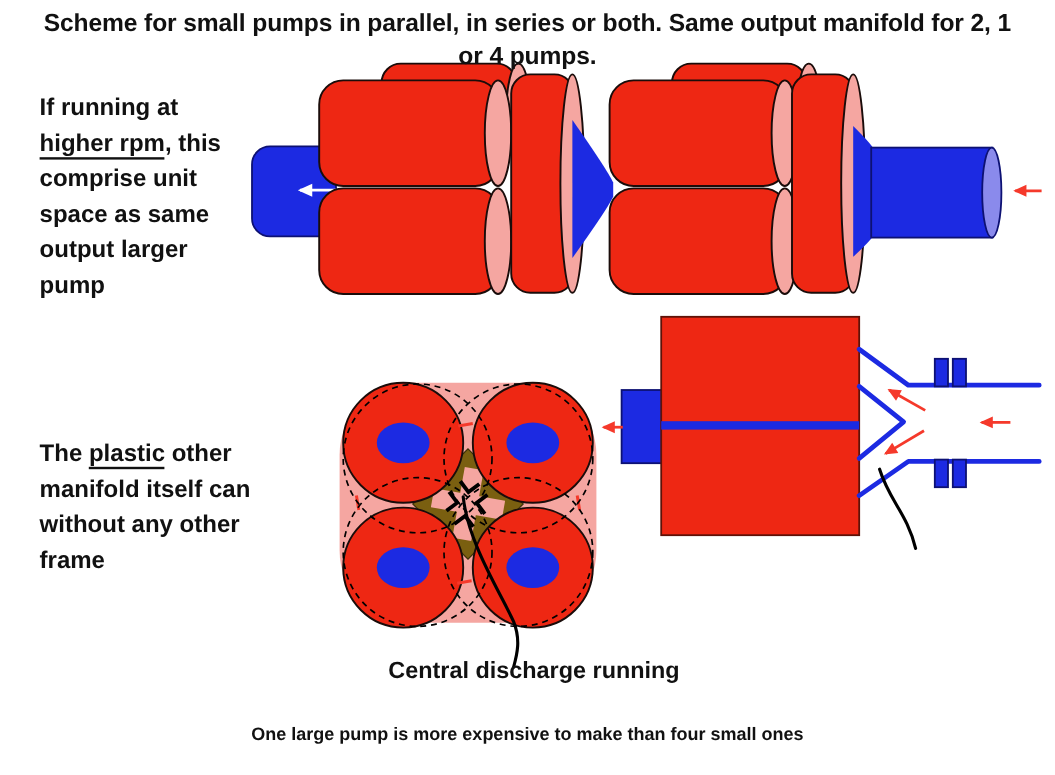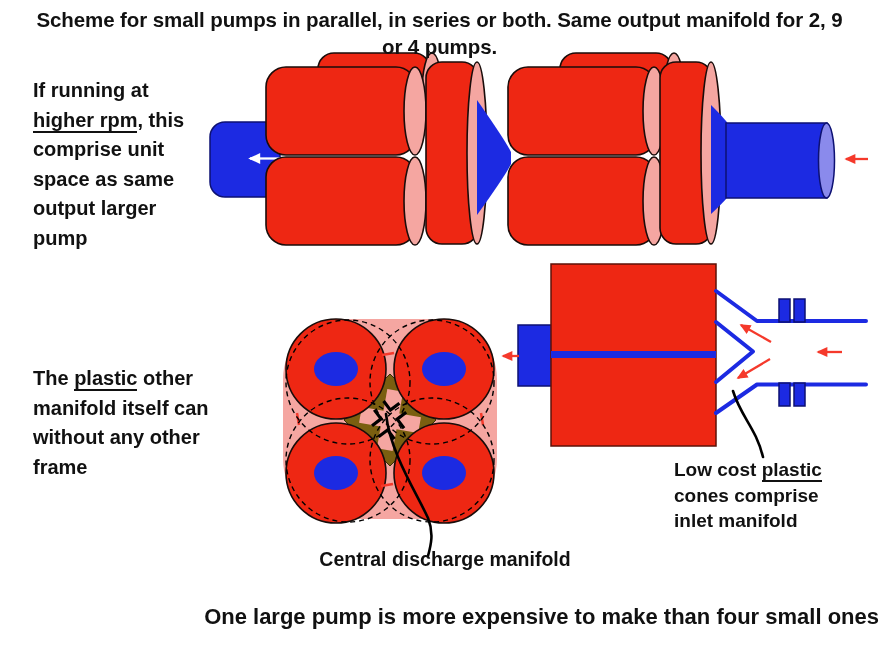--- a/index.html
+++ b/index.html
@@ -8,21 +8,21 @@
     font-family:"Liberation Sans", sans-serif;font-weight:bold;color:#111;
   }
   .art{position:absolute;left:0;top:0;}
   .title{position:absolute;top:6px;left:0;width:879px;text-align:center;
          font-size:20.5px;line-height:27px;letter-spacing:-0.1px;}
   .note{position:absolute;font-size:20px;line-height:29.5px;white-space:nowrap;}
   .note-left-top{left:33px;top:76px;}
   .note-left-bottom{left:33px;top:364px;}
   .note-right{left:674px;top:457px;font-size:19px;line-height:25.5px;}
   .label-central{position:absolute;left:270px;top:548px;width:350px;text-align:center;font-size:19.5px;}
-  .bottom-note{position:absolute;left:0;top:604px;width:879px;text-align:right;font-size:22px;}
+  .bottom-note{position:absolute;left:0;top:604px;width:879px;text-align:center;font-size:15px;}
   .u{border-bottom:2.2px solid #111;}
   
   .f-red{fill:var(--pump-red);stroke:#1a0c0a;stroke-width:1.6;}
   .f-pink{fill:var(--pink);stroke:#1a0c0a;stroke-width:1.6;}
   .f-blue{fill:var(--blue);stroke:var(--blue-dark);stroke-width:1.5;}
   .f-blue-plain{fill:var(--blue);stroke:none;}
   .f-cap{fill:var(--cap-blue);stroke:var(--blue-dark);stroke-width:1.5;}
   .f-olive{fill:var(--olive);stroke:#3a3008;stroke-width:1;}
   .f-pinkplain{fill:var(--pink);stroke:none;}
   .red-line{stroke:var(--arrow-red);stroke-width:2.3;fill:none;}
@@ -146,43 +146,38 @@
         <line x1="770" y1="359" x2="738" y2="378" class="red-line" marker-end="url(#head-red)"></line>
         <line x1="842" y1="352" x2="818" y2="352" class="red-line" marker-end="url(#head-red)"></line>
         <line x1="519" y1="356" x2="503" y2="356" class="red-line" marker-end="url(#head-red)"></line>
       </g>
 
       <path d="M733,391 C741,417 756,428 763,457" class="leader"></path>
     </g>
   </svg>
 
   <div class="title">
-    <div>Scheme for small pumps in parallel, in series or both. Same output manifold for 2, 9</div>
+    <div>Scheme for small pumps in parallel, in series or both. Same output manifold for 2, 1</div>
     <div>or 4 pumps.</div>
   </div>
 
   <div class="note note-left-top">
     <div class="ln">If running at</div>
     <div class="ln"><span class="u">higher rpm</span><span>, this</span></div>
     <div class="ln">comprise unit</div>
     <div class="ln">space as same</div>
     <div class="ln">output larger</div>
     <div class="ln">pump</div>
   </div>
 
   <div class="note note-left-bottom">
     <div class="ln"><span>The </span><span class="u">plastic</span><span> other</span></div>
     <div class="ln">manifold itself can</div>
     <div class="ln">without any other</div>
     <div class="ln">frame</div>
   </div>
 
-  <div class="note note-right">
-    <div class="ln"><span>Low cost </span><span class="u">plastic</span></div>
-    <div class="ln">cones comprise</div>
-    <div class="ln">inlet manifold</div>
-  </div>
 
-  <div class="label-central">Central discharge manifold</div>
+  <div class="label-central">Central discharge running</div>
 
   <div class="bottom-note">One large pump is more expensive to make than four small ones</div>
 
 </div>
 
 </body></html>

